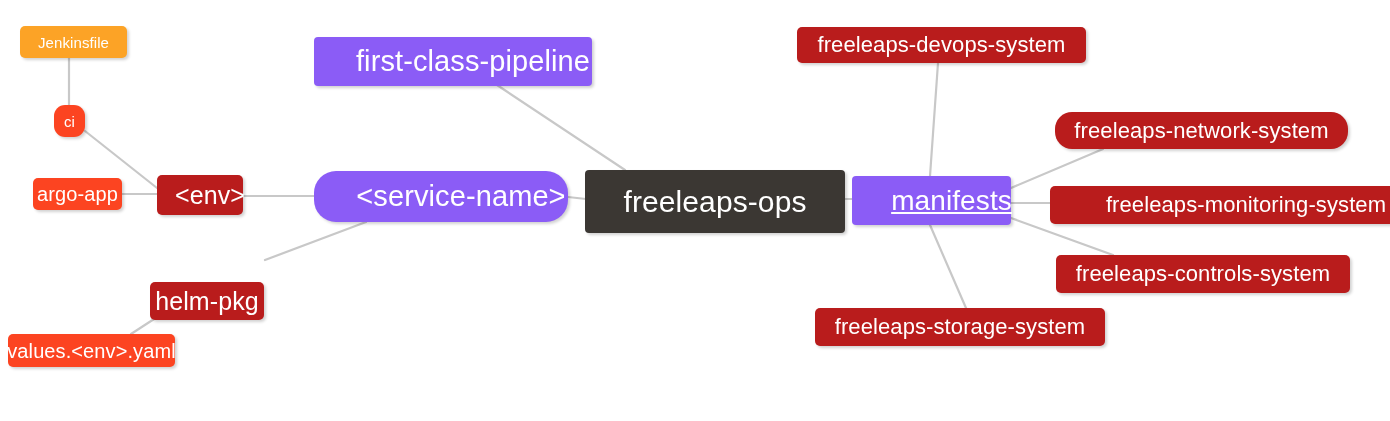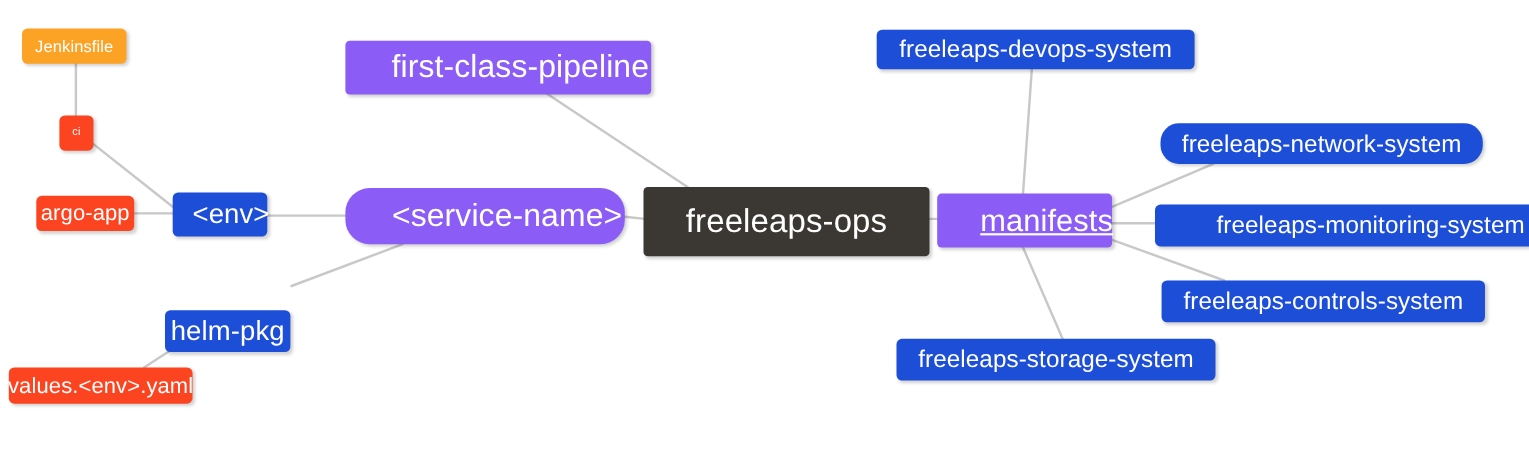--- a/index.html
+++ b/index.html
@@ -49,36 +49,37 @@
   .node.blue {
     background: #8b5cf6;
     font-size: 29px;
     border-radius: 4px;
     padding-left: 40px;
   }
   .node.blue.small {
     font-size: 28px;
   }
   .node.green {
-    background: #1d4ed8;
+    background: #b91c1c;
     font-size: 22px;
   }
   .node.green.mid {
     font-size: 25px;
   }
   .node.orange {
     background: #fca326;
     font-size: 15px;
   }
   .node.red {
     background: #fc4421;
     font-size: 20px;
   }
   .node.red.tiny {
-    font-size: 10px;
+    font-size: 15px;
+    border-radius: 11px;
   }
 </style>
 </head>
 <body>
 
 <div id="canvas">
 
   <svg id="edges" viewBox="0 0 1390 421" width="1390" height="421" xmlns="http://www.w3.org/2000/svg">
     <g stroke="#c8c8c8" stroke-width="2.2" fill="none" stroke-linecap="round">
 
@@ -105,21 +106,21 @@
       <path d="M 1011,188 L 1103,149"></path>
 
       <path d="M 1011,203 L 1050,203"></path>
 
       <path d="M 1011,218 L 1113,255"></path>
 
       <path d="M 930,225 L 966,308"></path>
     </g>
   </svg>
 
-  <div class="node orange" style="left:20px; top:26px; width:95px; height:32px;">
+  <div class="node orange" style="left:20px; top:26px; width:107px; height:32px;">
     <span>Jenkinsfile</span>
   </div>
 
   <div class="node red tiny" style="left:54px; top:105px; width:31px; height:32px;">
     <span>ci</span>
   </div>
 
   <div class="node red" style="left:33px; top:178px; width:89px; height:32px;">
     <span>argo-app</span>
   </div>

